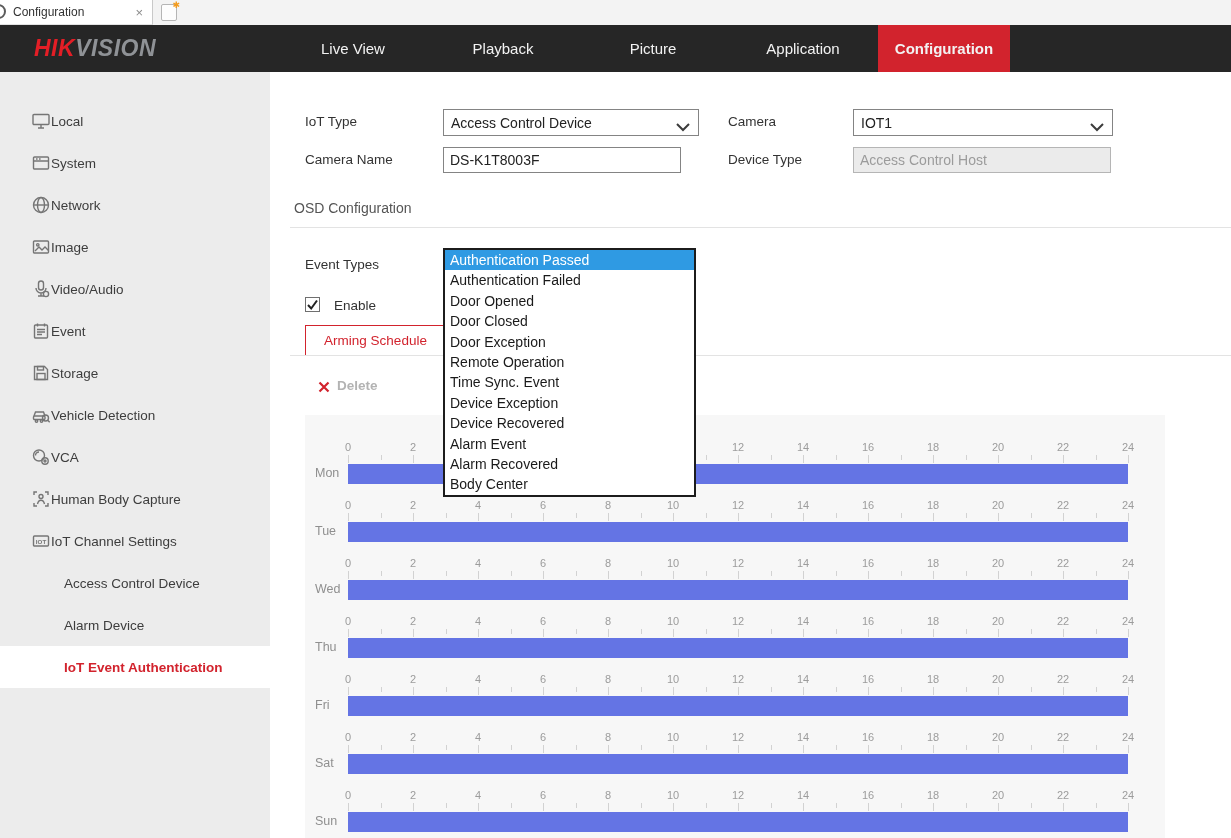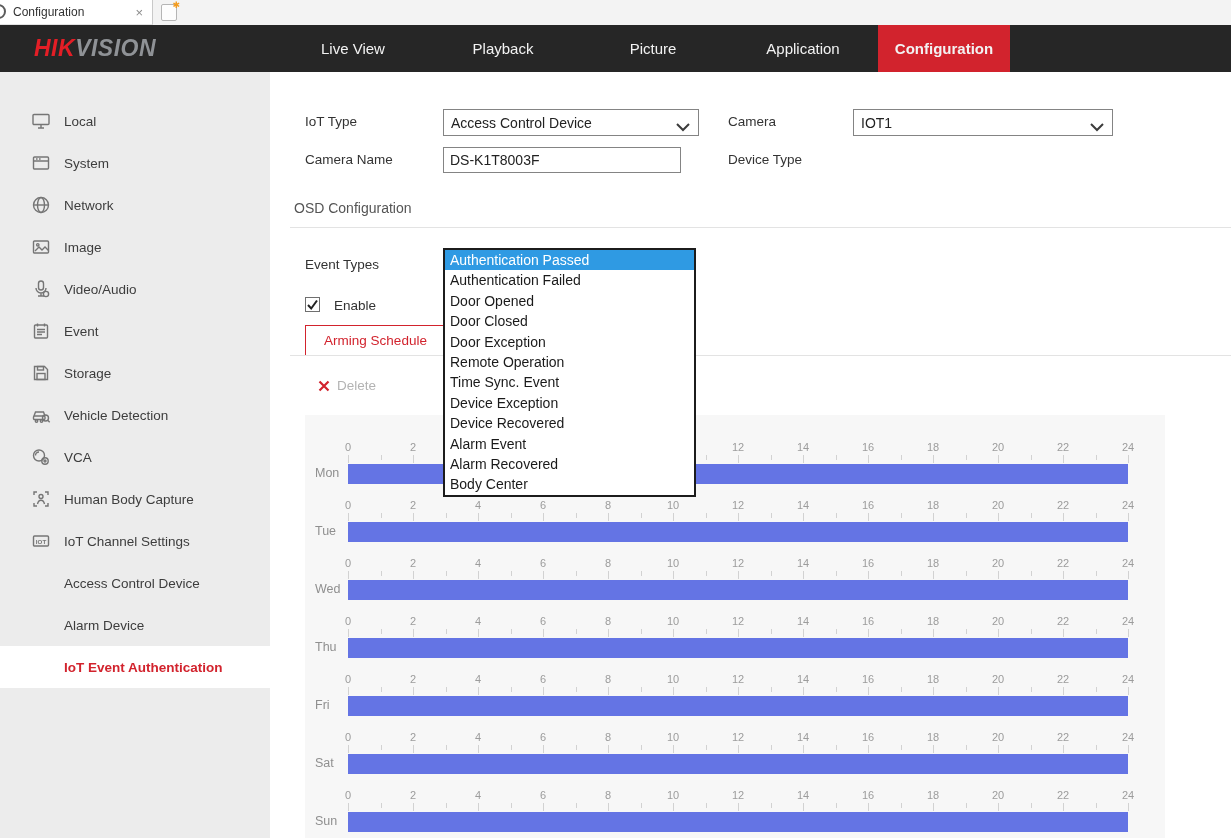--- a/index.html
+++ b/index.html
@@ -24,21 +24,21 @@
           letter-spacing:.5px; }
   .logo .hik { color:#e31e26; }
   .logo .vision { color:#8f9296; }
   .nav { position:absolute; left:278px; top:0; height:47px; display:flex; }
   .nav-item { width:150px; height:47px; display:flex; align-items:center; justify-content:center;
               color:#f2f2f2; font-size:15px; cursor:pointer; }
   .nav-item.active { width:132px; background:#d2232d; font-weight:bold; }
 
   
   .sidebar { position:absolute; left:0; top:72px; width:270px; bottom:0; background:#ececec; padding-top:28px; }
-  .side-item { height:42px; display:flex; align-items:center; padding-left:31px; gap:13px;
+  .side-item { height:42px; display:flex; align-items:center; padding-left:31px; 
                font-size:13.5px; color:#3d3d3d; cursor:pointer; }
   .side-item .icon { width:20px; height:20px; flex:0 0 20px; }
   .side-item .icon svg { width:20px; height:20px; stroke:#757575; fill:none; stroke-width:1.4; }
   .side-item .icon svg text { fill:#757575; stroke:none; font-family:"Liberation Sans",sans-serif; font-weight:bold; }
   .side-item.indent { padding-left:64px; }
   .side-item.active { background:#fff; color:#d2232d; font-weight:bold; }
 
   
   .main { position:absolute; left:270px; top:72px; right:0; bottom:0; background:#fff; }
   .flabel { position:absolute; font-size:13.5px; color:#333; }
@@ -53,22 +53,22 @@
              border-bottom:1px solid #e3e3e3; display:flex; gap:42px; }
   .ctab { font-size:14px; color:#555; padding:2px 4px 0; cursor:pointer; }
   .ctab.active { color:#d2232d; font-weight:bold; border-bottom:2px solid #d2232d; height:30px; }
 
   .enable-box { position:absolute; left:35px; top:225px; width:15px; height:15px; border:1px solid #6f6f6f;
                 background:#fff; cursor:pointer; }
   .arming-btn { position:absolute; left:35px; top:253px; width:141px; height:31px; background:#fff;
                 border:1px solid #d2232d; color:#d2232d; font-size:13.5px; display:flex;
                 align-items:center; justify-content:center; cursor:pointer; }
   .hr2 { position:absolute; left:20px; right:0; top:283px; height:1px; background:#e3e3e3; }
-  .delete-btn { position:absolute; left:48px; top:306px; display:flex; align-items:center; gap:7px;
-                font-size:13.5px; color:#b3b3b3; cursor:pointer; }
+  .delete-btn { position:absolute; left:48px; top:306px; display:flex; align-items:flex-end; gap:7px;
+                font-size:13.5px; color:#b3b3b3; cursor:pointer;font-weight:bold; }
 
   
   .listbox { position:absolute; left:173px; top:176px; width:253px; background:#fff;
              border:2px solid #1c1c1c; z-index:30; }
   .option { height:20.4px; line-height:20.4px; font-size:14px; color:#1a1a1a; padding-left:5px;
             white-space:nowrap; cursor:pointer; }
   .option.selected { background:#2f9ae3; color:#fff; }
 
   
   .panel { position:absolute; left:35px; top:343px; width:860px; height:423px; background:#f7f7f7;
@@ -224,20 +224,21 @@
     <span class="chev">
       <svg width="14" height="9">
           <path d="M1 1l6 6 6-6" stroke="#3c3c3c" stroke-width="2" fill="none"></path>
         </svg>
     </span>
   </div>
 
   <span class="flabel" style="left:35px; top:80px;">Camera Name</span>
   <input class="textinput" style="left: 173px; top: 75px; width: 238px;" value="DS-K1T8003F">
   <span class="flabel" style="left:458px; top:80px;">Device Type</span>
+  <input class="textinput" style="left: 583px; top: 75px; width: 258px;" disabled="" value="Access Control Host">
 
   <div class="tabsrow" id="tabsrow">
       <div class="ctab">OSD Configuration</div>
     </div>
 
   <span class="flabel" style="left:35px; top:185px;">Event Types</span>
 
   <div class="enable-box">
     <svg width="13" height="13" style="margin:0 0 1px 0;">
         <path d="M2 7l3.2 3.5L11 2.5" stroke="#222" stroke-width="2" fill="none"></path>

